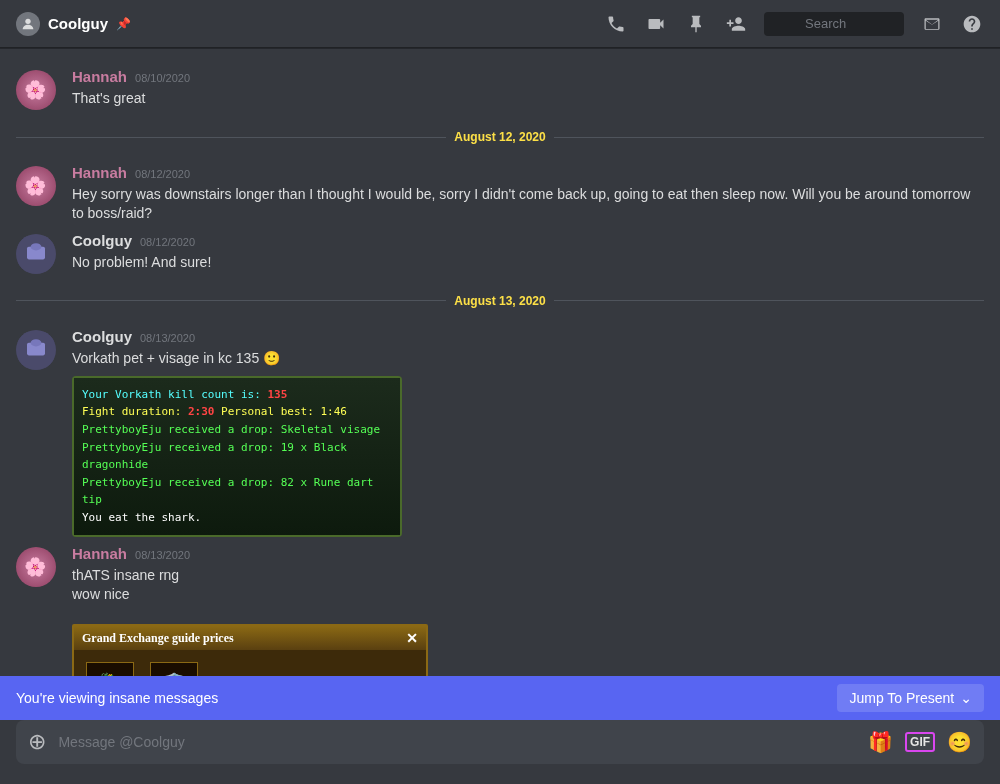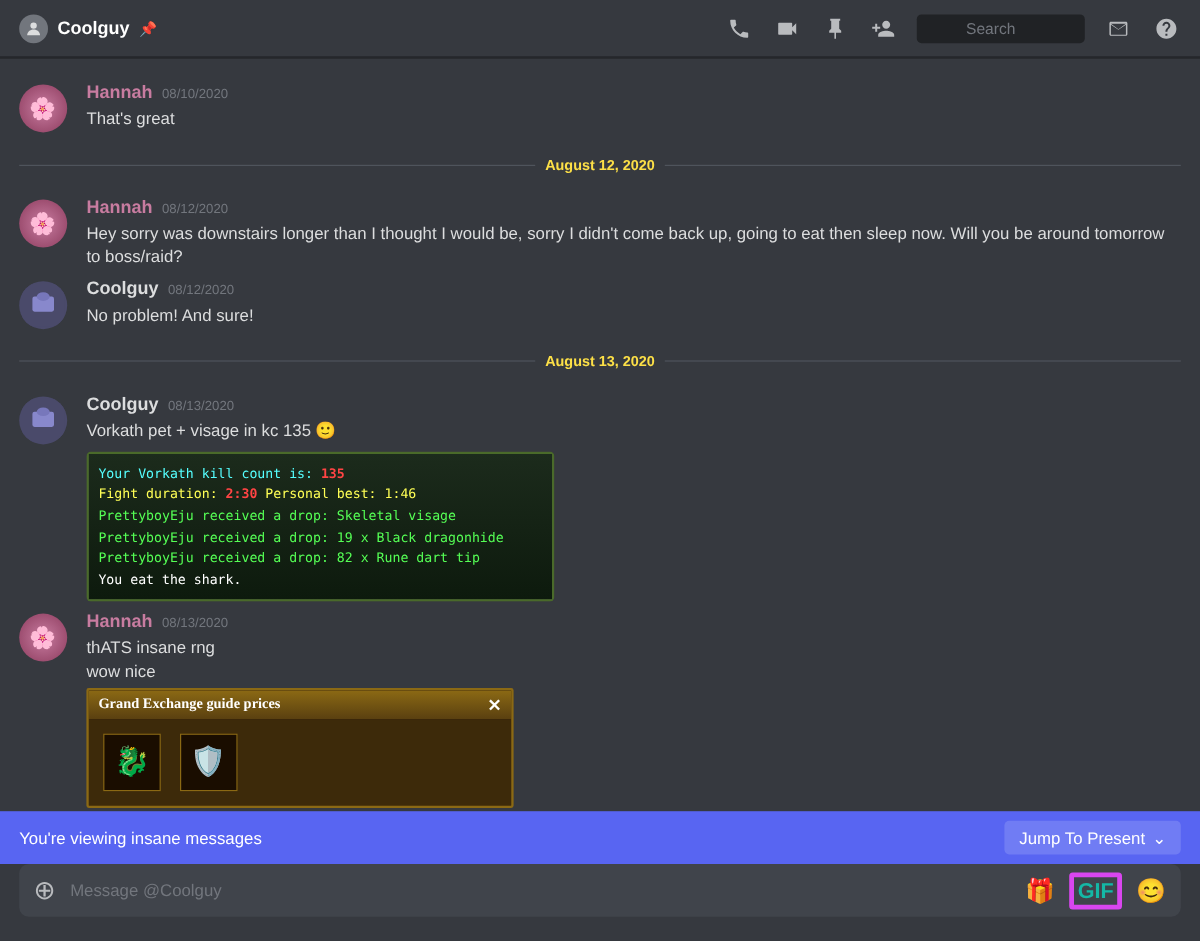--- a/index.html
+++ b/index.html
@@ -178,37 +178,37 @@
       font-size: 14px;
       line-height: 1.375;
     }
 
     
     .game-embed {
       margin-top: 8px;
       background: #1a1a1a;
       border-radius: 4px;
       overflow: hidden;
-      width: 390px;
+      width: 330px;
       position: relative;
     }
     .game-embed-inner {
       background: linear-gradient(180deg, #1c2b1c 0%, #0d1a0d 100%);
       padding: 8px;
       font-family: monospace;
       font-size: 11px;
       color: #ffcc00;
       line-height: 1.6;
       border: 2px solid #4a6a2a;
     }
     .game-embed-inner .highlight { color: #ff4444; font-weight: bold; }
 
     
     .ge-embed {
-      margin-top: 4px;
+      margin-top: 20px;
       width: 356px;
       background: #2a1a08;
       border: 2px solid #8b6914;
       border-radius: 2px;
       overflow: hidden;
       position: relative;
     }
     .ge-title-bar {
       background: linear-gradient(180deg, #8b6914 0%, #5a4010 100%);
       padding: 4px 8px;
@@ -499,17 +499,17 @@
     <span>⌄</span>
   </button>
 </div>
 
 <div class="input-area">
   <div class="message-input-wrap">
     <span class="input-add-btn">⊕</span>
     <input class="message-input" type="text" placeholder="Message @Coolguy" style="">
     <div class="input-icons">
       <span class="input-icon" title="Send a gift">🎁</span>
-      <span class="input-icon" title="Send a GIF" style="font-size:18px;font-weight:bold;color:#14b8a6;border:4px solid #d946ef;padding:1px 3px;border-radius:3px;">GIF</span>
+      <span class="input-icon" title="Send a GIF" style="font-size:12px;font-weight:bold;color:#e5e5e5;border:2px solid #d946ef;padding:1px 3px;border-radius:3px;">GIF</span>
       <span class="input-icon" title="Open emoji picker">😊</span>
     </div>
   </div>
 </div>
 
 </body></html>

